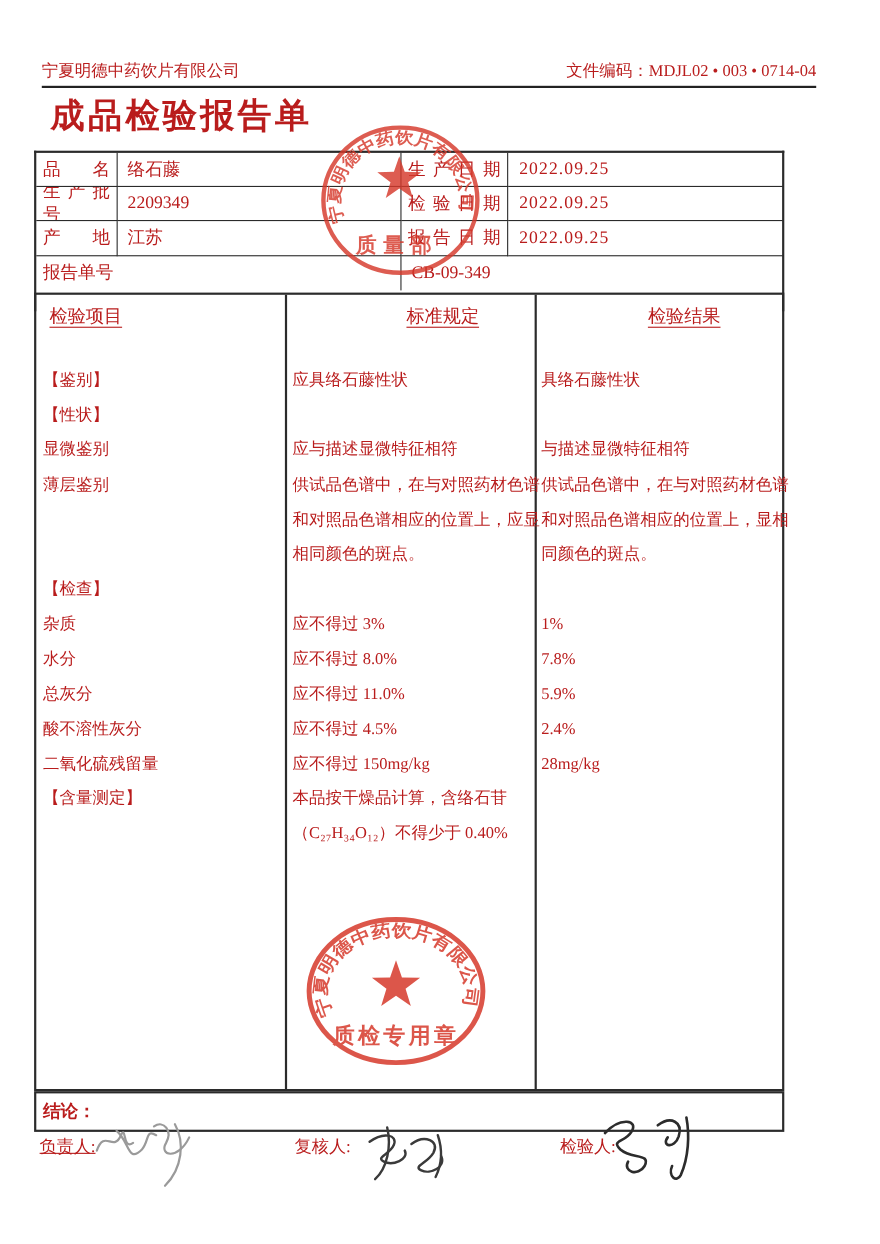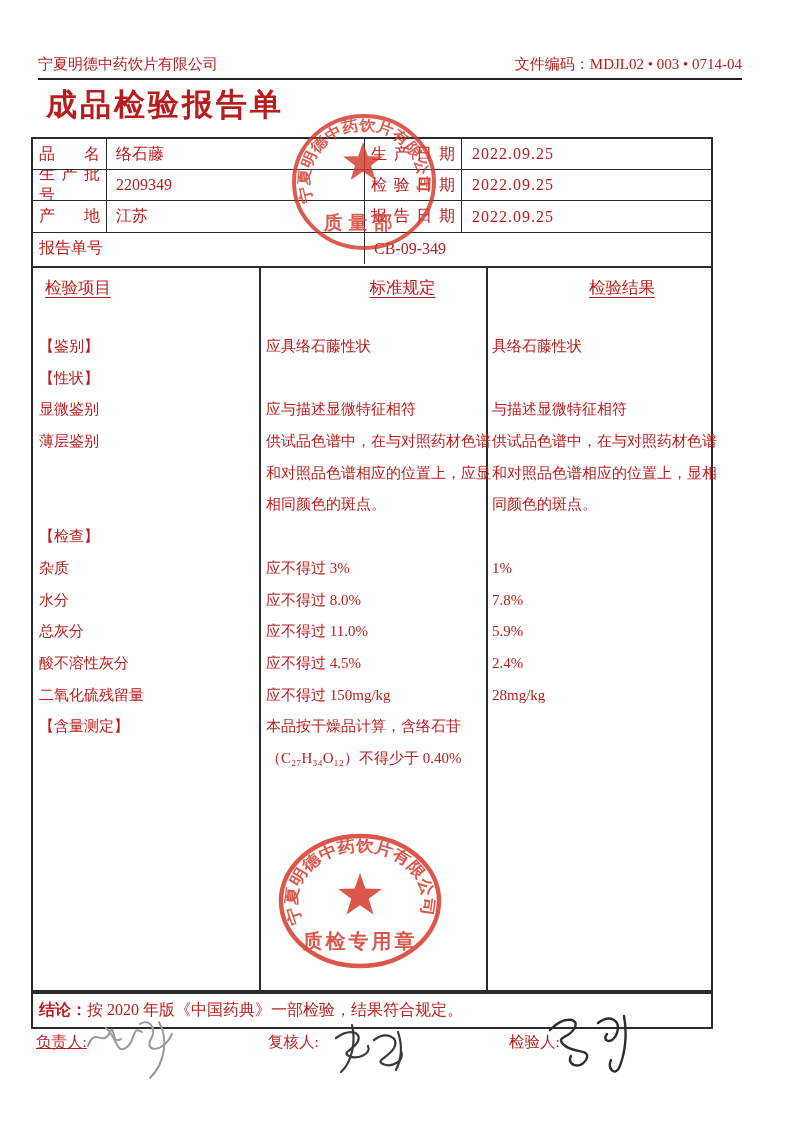--- a/index.html
+++ b/index.html
@@ -137,21 +137,20 @@
         <div class="bline">7.8%</div>
         <div class="bline">5.9%</div>
         <div class="bline">2.4%</div>
         <div class="bline">28mg/kg</div>
         <div class="bline">&nbsp;</div>
       </div>
   </div>
 
   <div class="abs conclusion">
     <span class="clabel">结论：</span>
-    <span>按 2020 年版《中国药典》一部检验，结果符合规定。</span>
   </div>
 
   <div class="abs sig-label" style="left:36px;text-decoration:underline;">负责人:</div>
   <div class="abs sig-label" style="left:268px;">复核人:</div>
   <div class="abs sig-label" style="left:464px;margin-left:45px;">检验人:</div>
 
   <svg class="abs" style="left:82px;top:1012px;" width="110" height="72" viewBox="0 0 110 72">
     <g fill="none" stroke="#9a9a9a" stroke-width="2" stroke-linecap="round">
       <path d="M6,34 C13,14 21,36 28,20 C33,10 29,34 39,27"></path>
       <path d="M24,16 C36,26 34,46 47,33 C54,25 50,14 60,20"></path>

